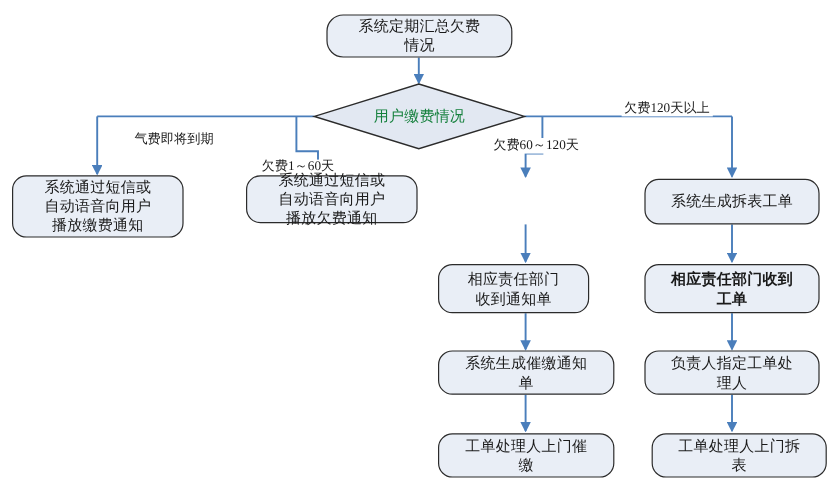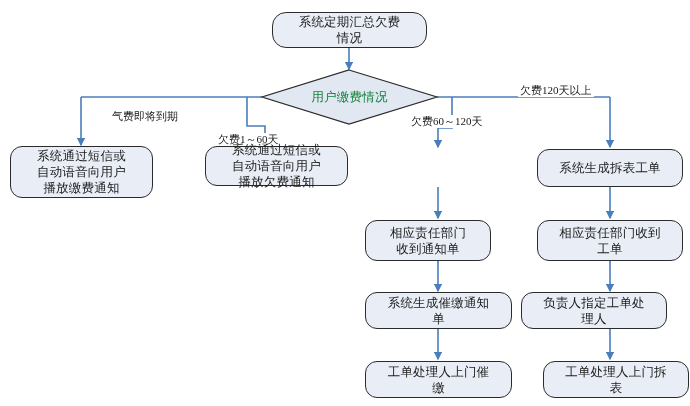--- a/index.html
+++ b/index.html
@@ -135,23 +135,23 @@
   <div class="node" style="left:365px; top:292px; width:147px; height:37px;">
     <span class="node-label">系统生成催缴通知单</span>
   </div>
   <div class="node" style="left:537px; top:149px; width:146px; height:38px;">
     <span class="node-label">系统生成拆表工单</span>
   </div>
 
   <div class="node" style="left:365px; top:361px; width:147px; height:37px;">
     <span class="node-label">工单处理人上门催缴</span>
   </div>
-  <div class="node" style="left:537px; top:220px; width:146px; height:41px;">
+  <div class="node" style="left:537px; top:220px; width:146px; height:41px;font-weight:bold;">
     <span class="node-label">相应责任部门收到工单</span>
   </div>
-  <div class="node" style="left:521px; top:292px; width:146px; height:37px;">
+  <div class="node" style="left:537px; top:292px; width:146px; height:37px;">
     <span class="node-label">负责人指定工单处理人</span>
   </div>
   <div class="node" style="left:543px; top:361px; width:146px; height:37px;">
     <span class="node-label">工单处理人上门拆表</span>
   </div>
 
 </div>
 
 </body></html>

